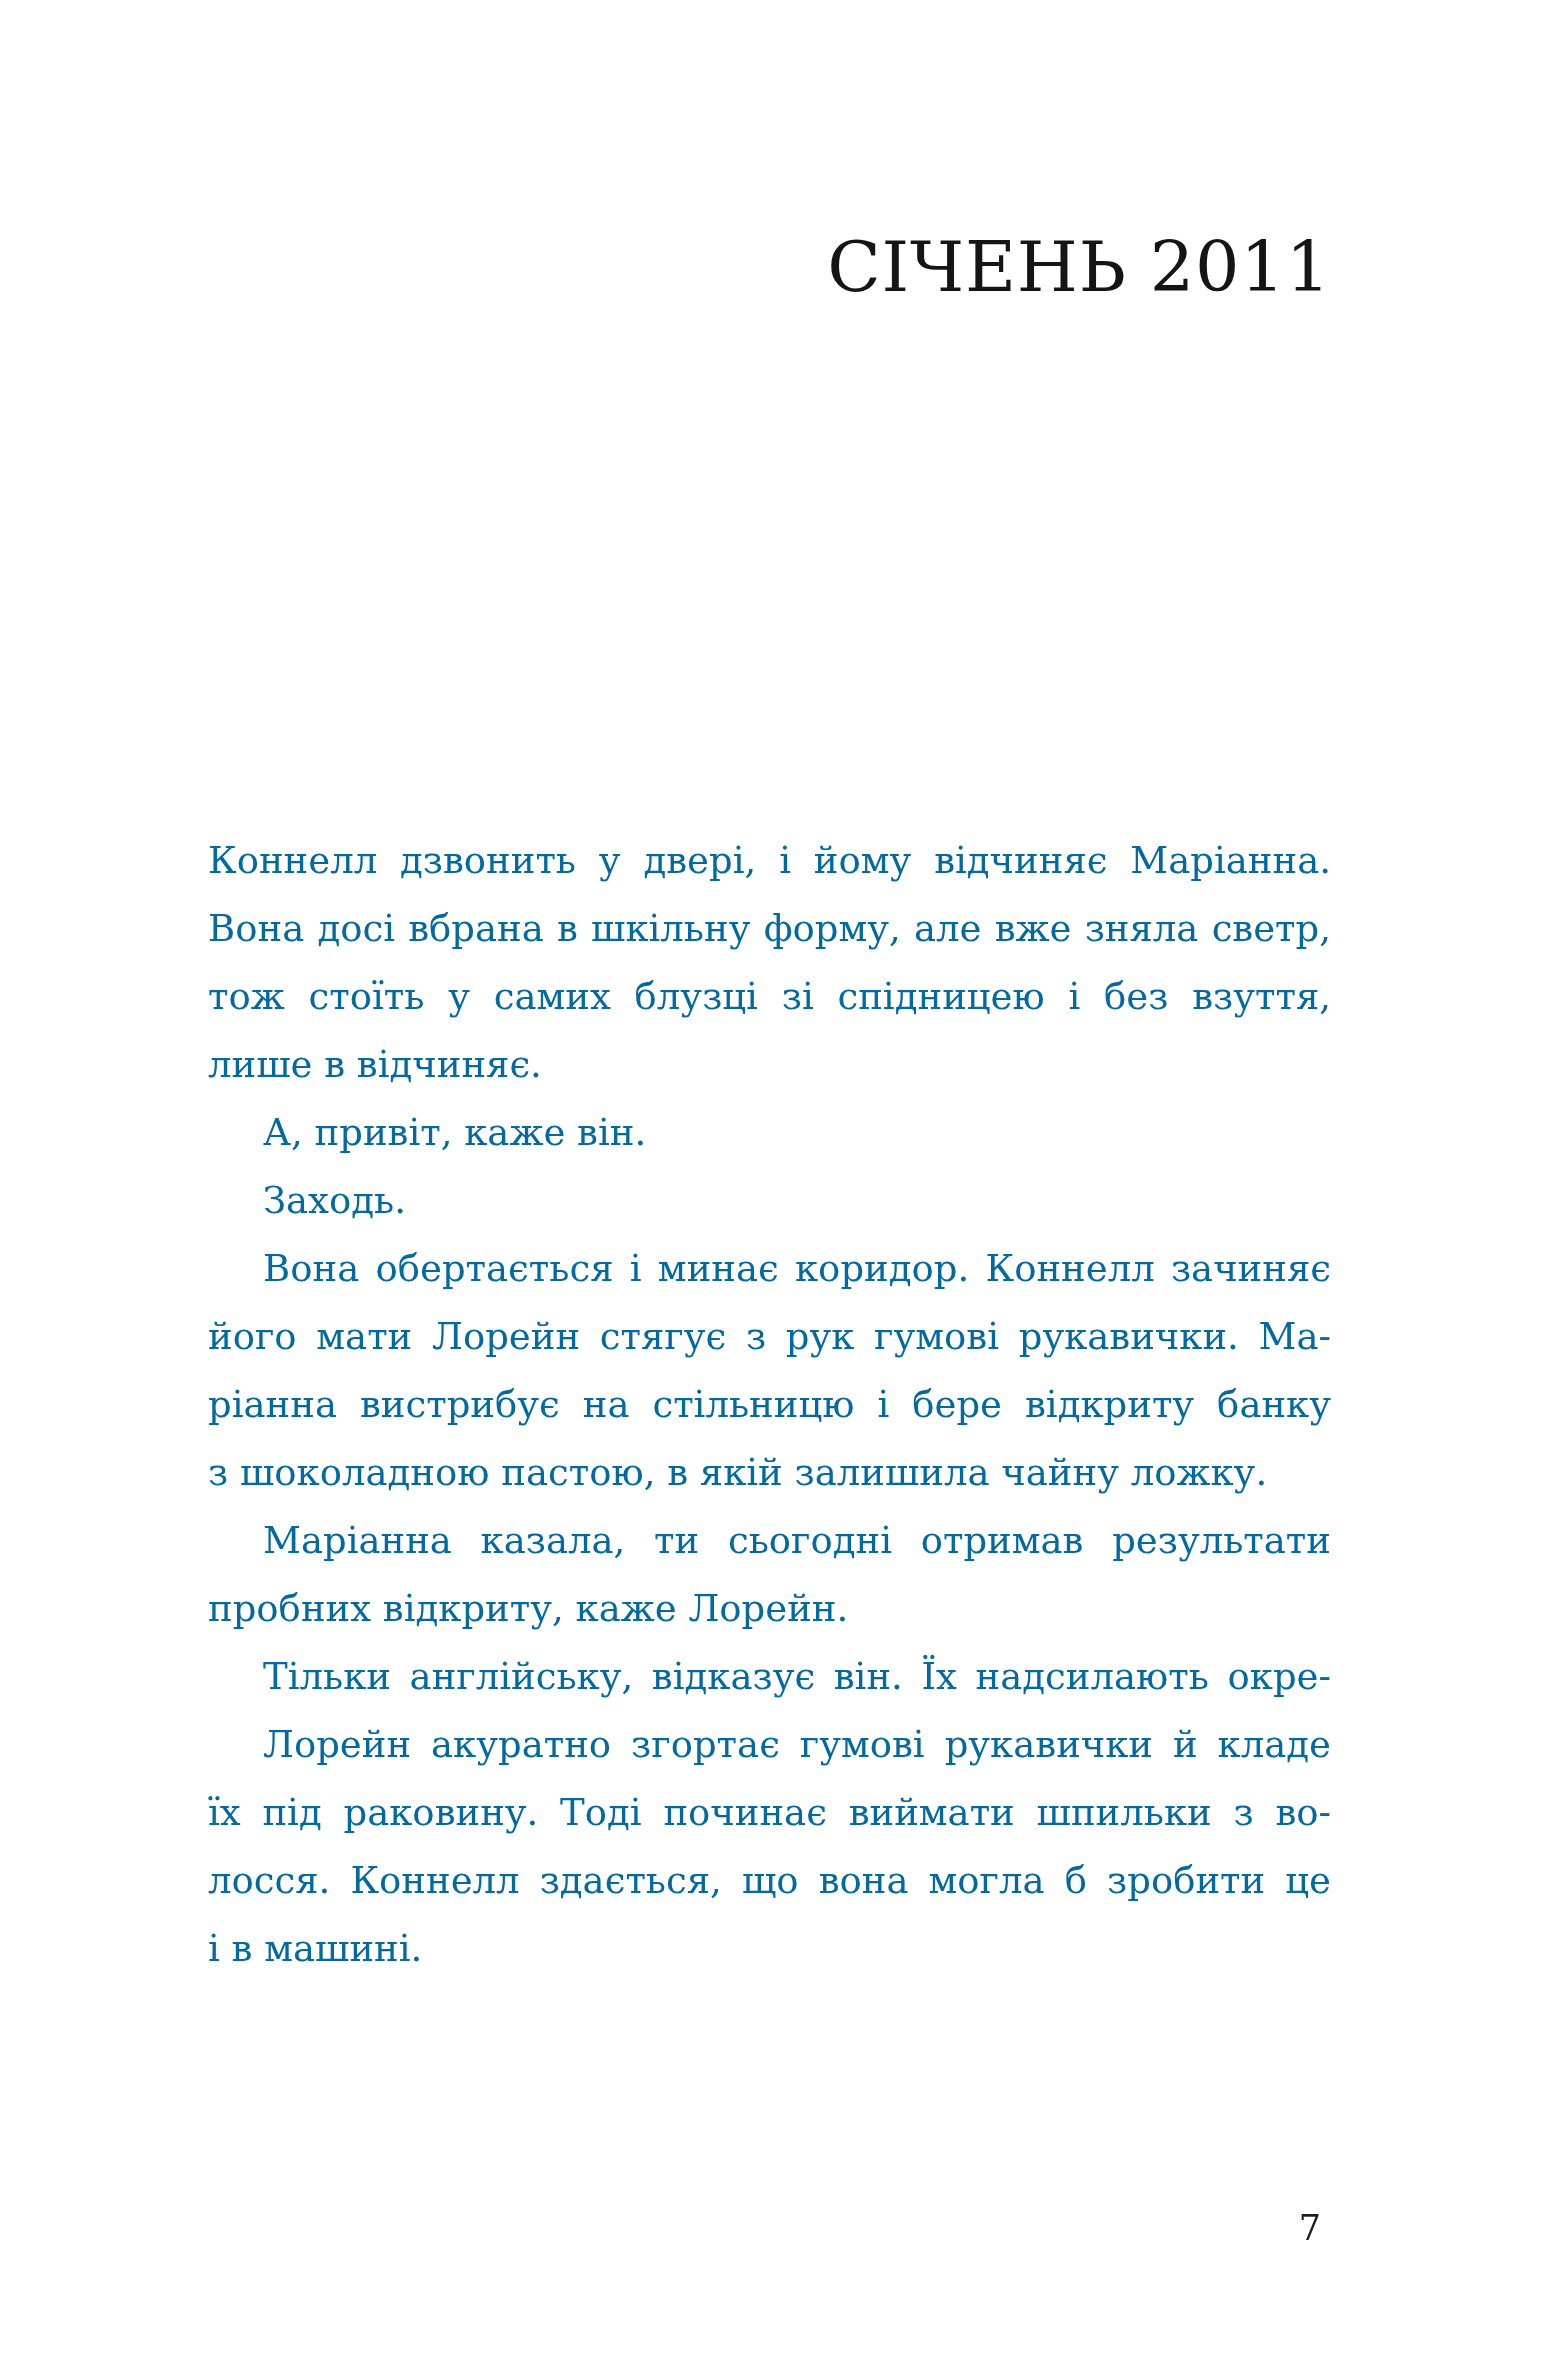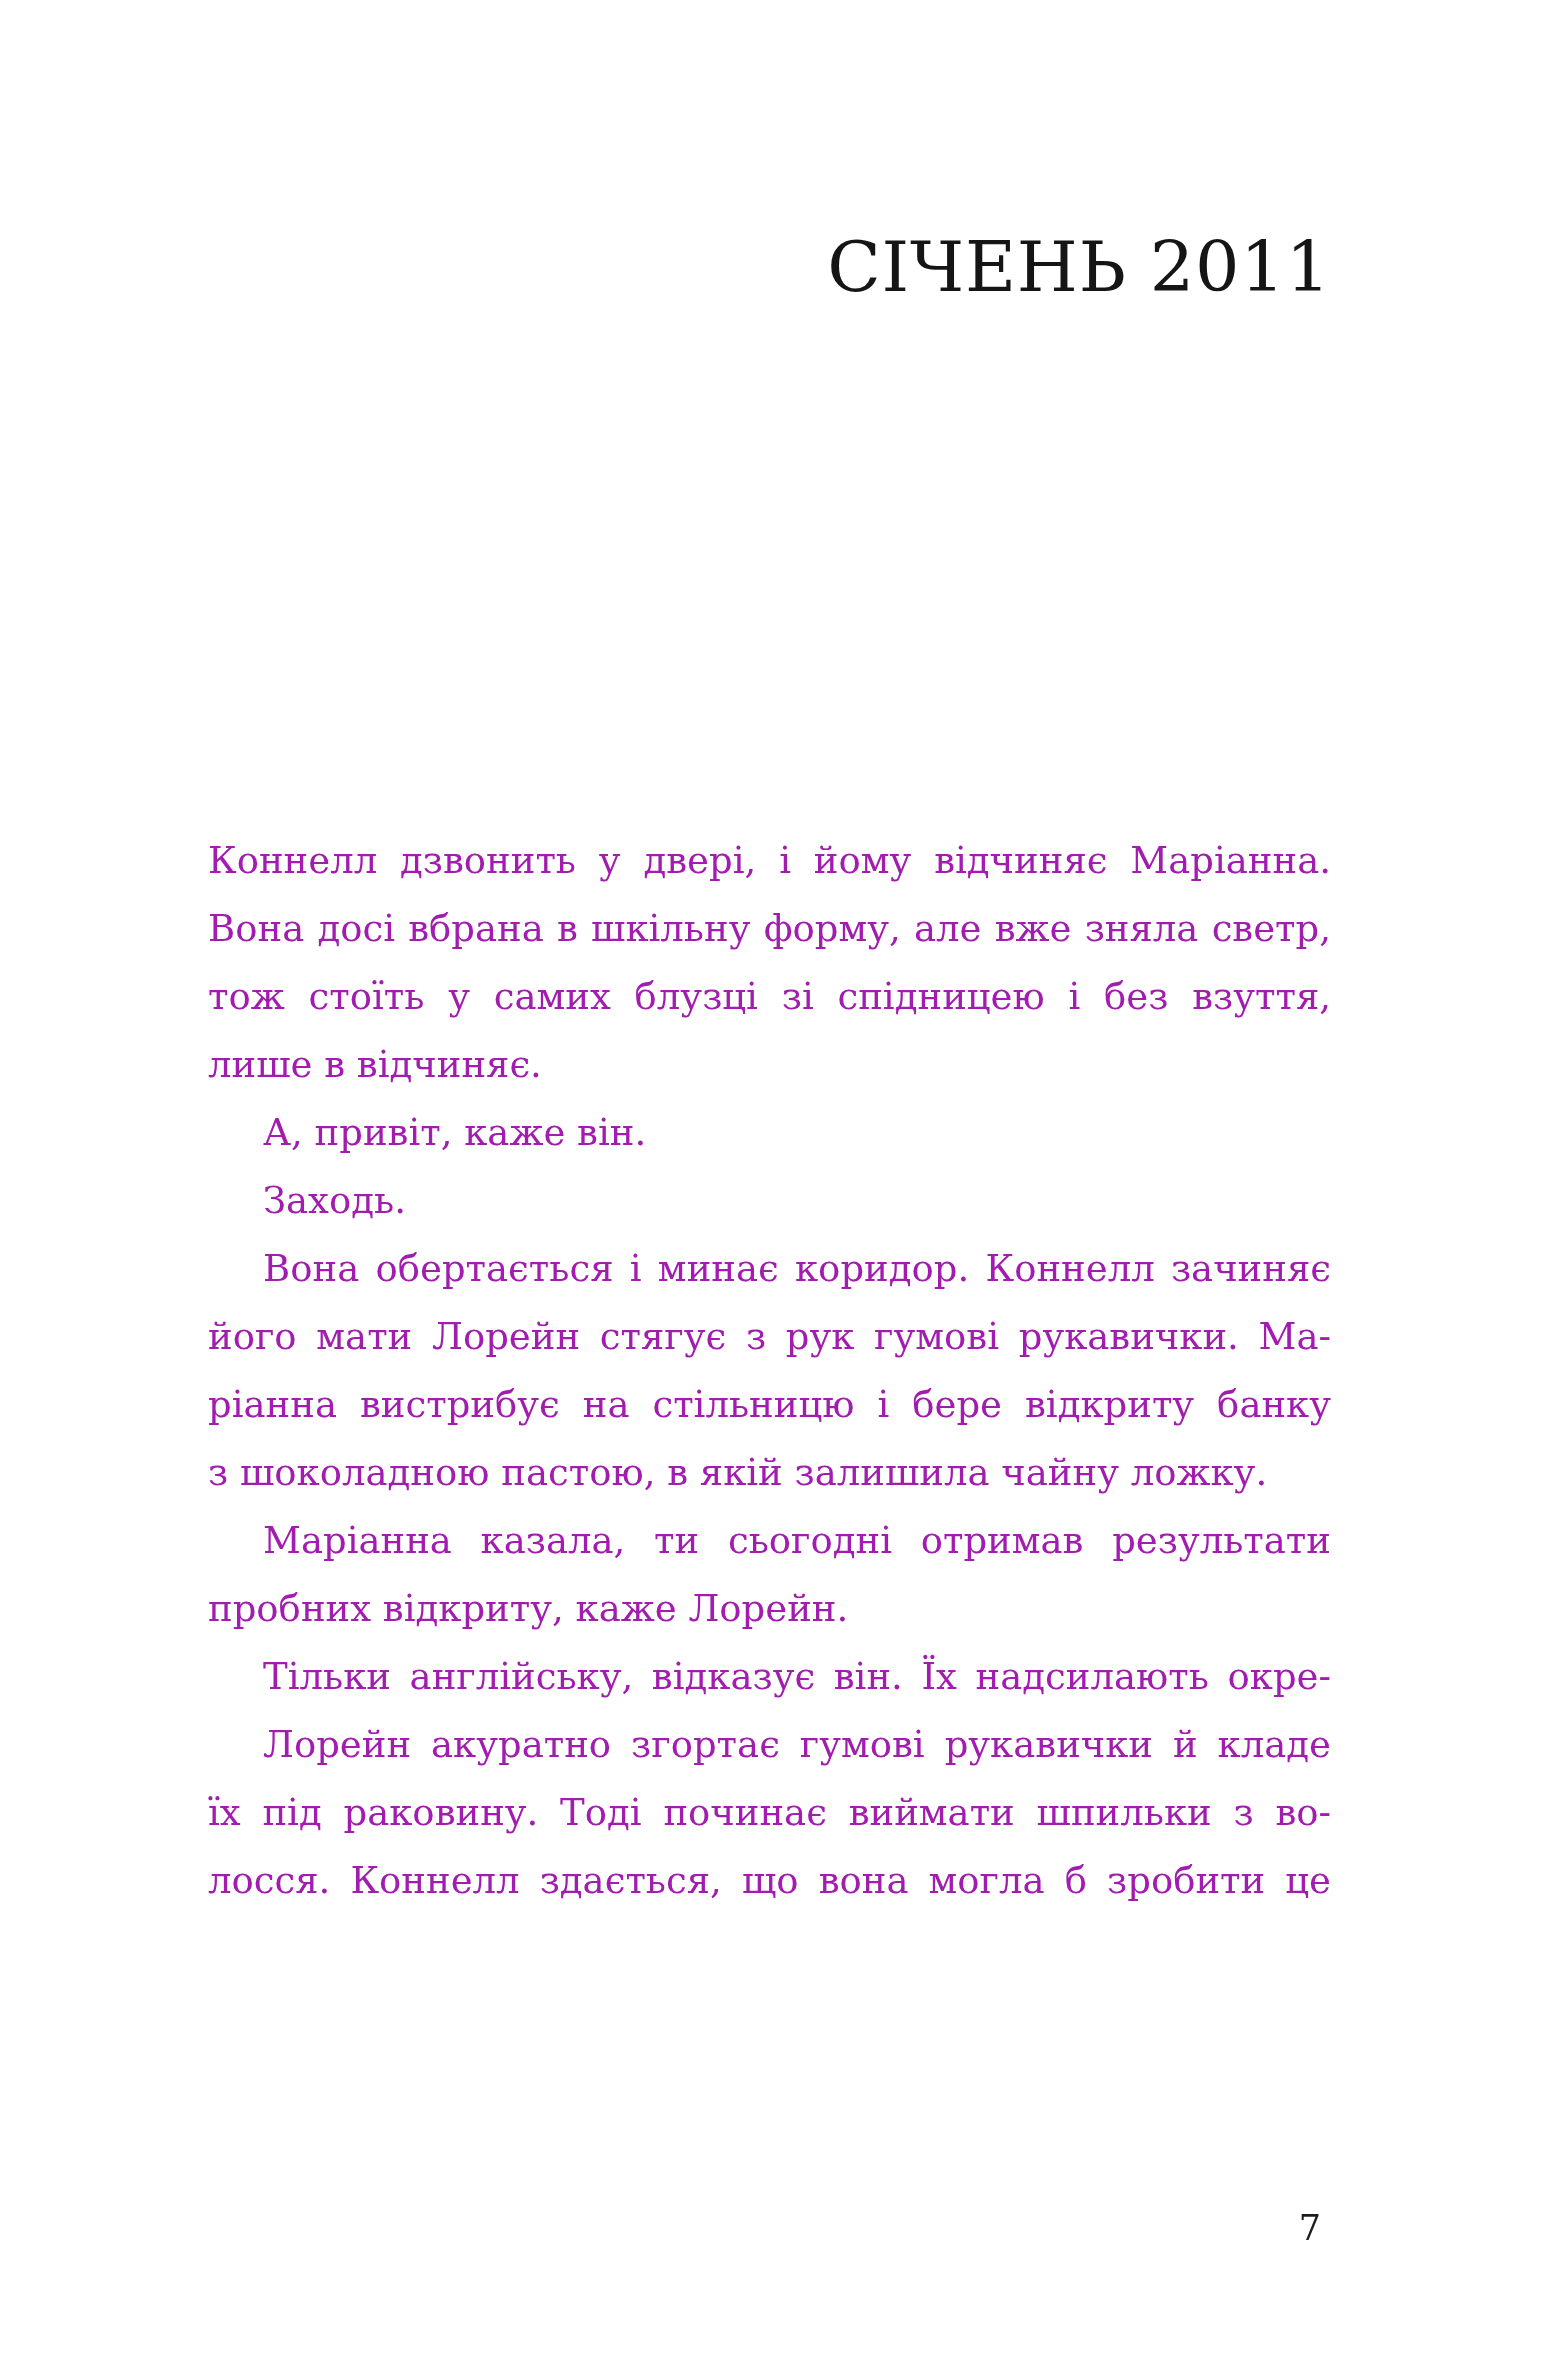--- a/index.html
+++ b/index.html
@@ -29,21 +29,21 @@
     text-align: right;
     white-space: nowrap;
   }
   .body-text {
     position: absolute;
     left: 208px;
     top: 827px;
     width: 1123px;
     font-size: 37px;
     line-height: 68px;
-    color: #a21caf;
+    color: #0369a1;
   }
   .paragraph {
     margin: 0;
     padding: 0;
   }
   .line {
     text-align: justify;
     text-align-last: justify;
     white-space: normal;
   }
@@ -94,18 +94,19 @@
         <div class="line indented">Маріанна казала, ти сьогодні отримав результати</div>
         <div class="line last">пробних відкриту, каже Лорейн.</div>
       </div>
       <div class="paragraph">
         <div class="line indented">Тільки англійську, відказує він. Їх надсилають окре-</div>
       </div>
       <div class="paragraph">
         <div class="line indented">Лорейн акуратно згортає гумові рукавички й кладе</div>
         <div class="line">їх під раковину. Тоді починає виймати шпильки з во-</div>
         <div class="line">лосся. Коннелл здається, що вона могла б зробити це</div>
+        <div class="line last">і в машині.</div>
       </div>
     </div>
 
   <div class="page-number">7</div>
 </div>
 
 
 </body></html>

